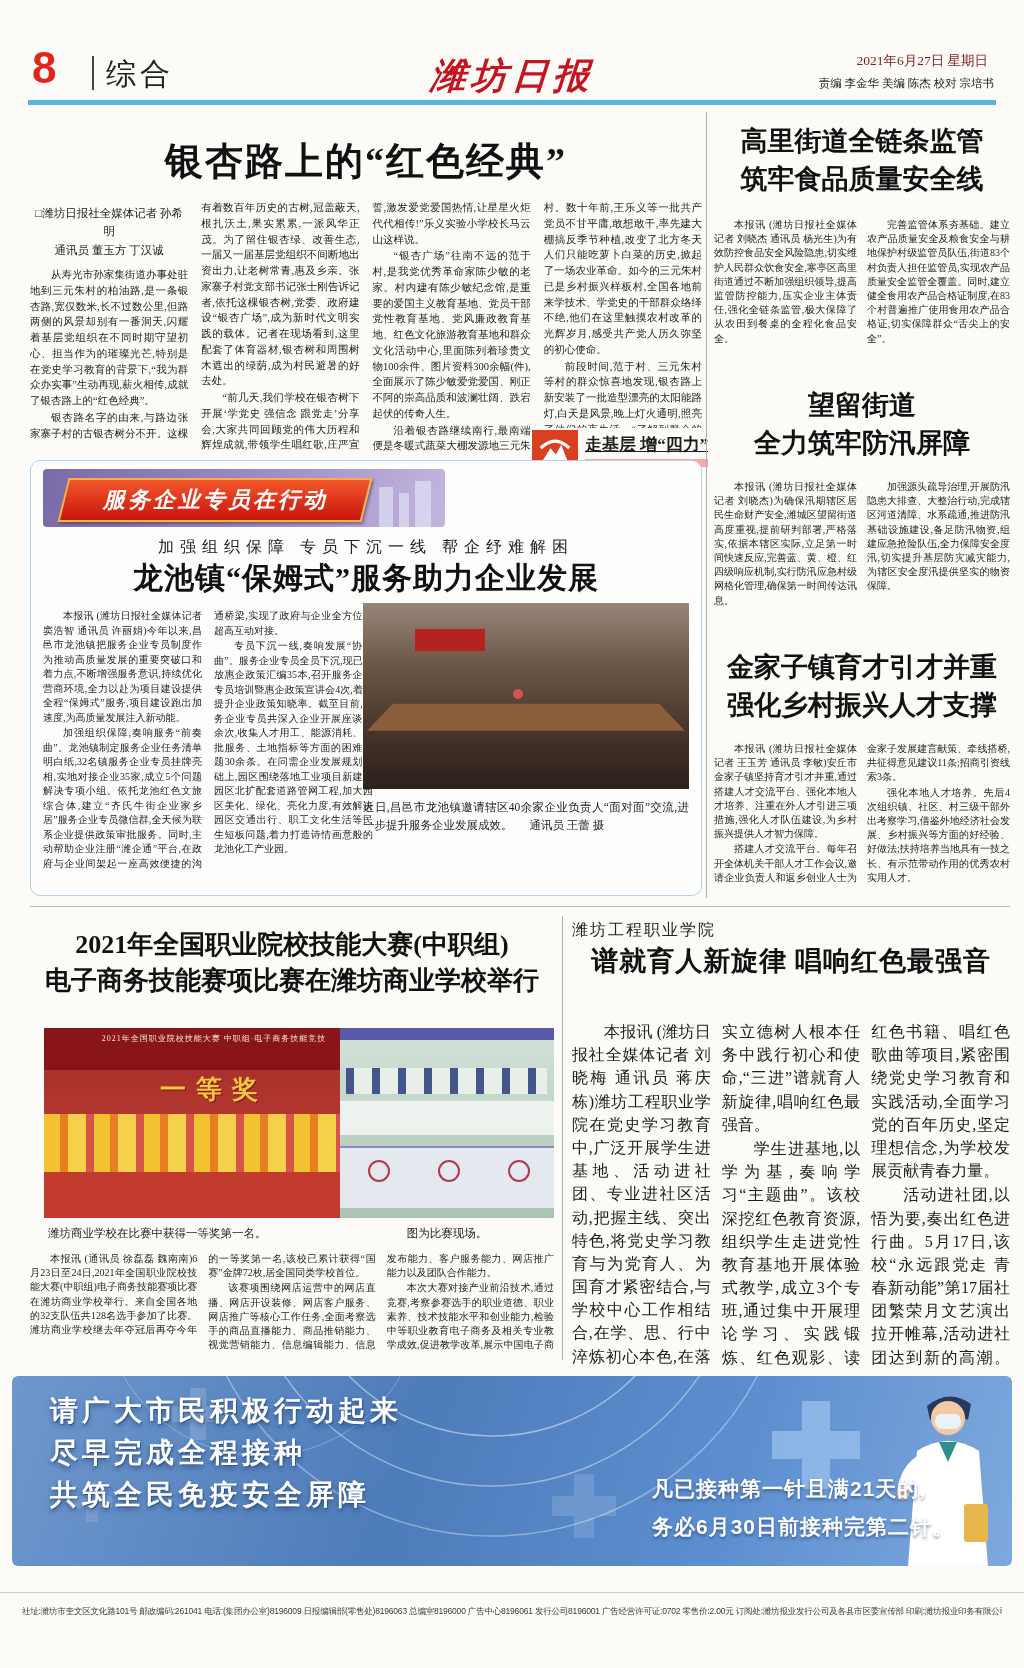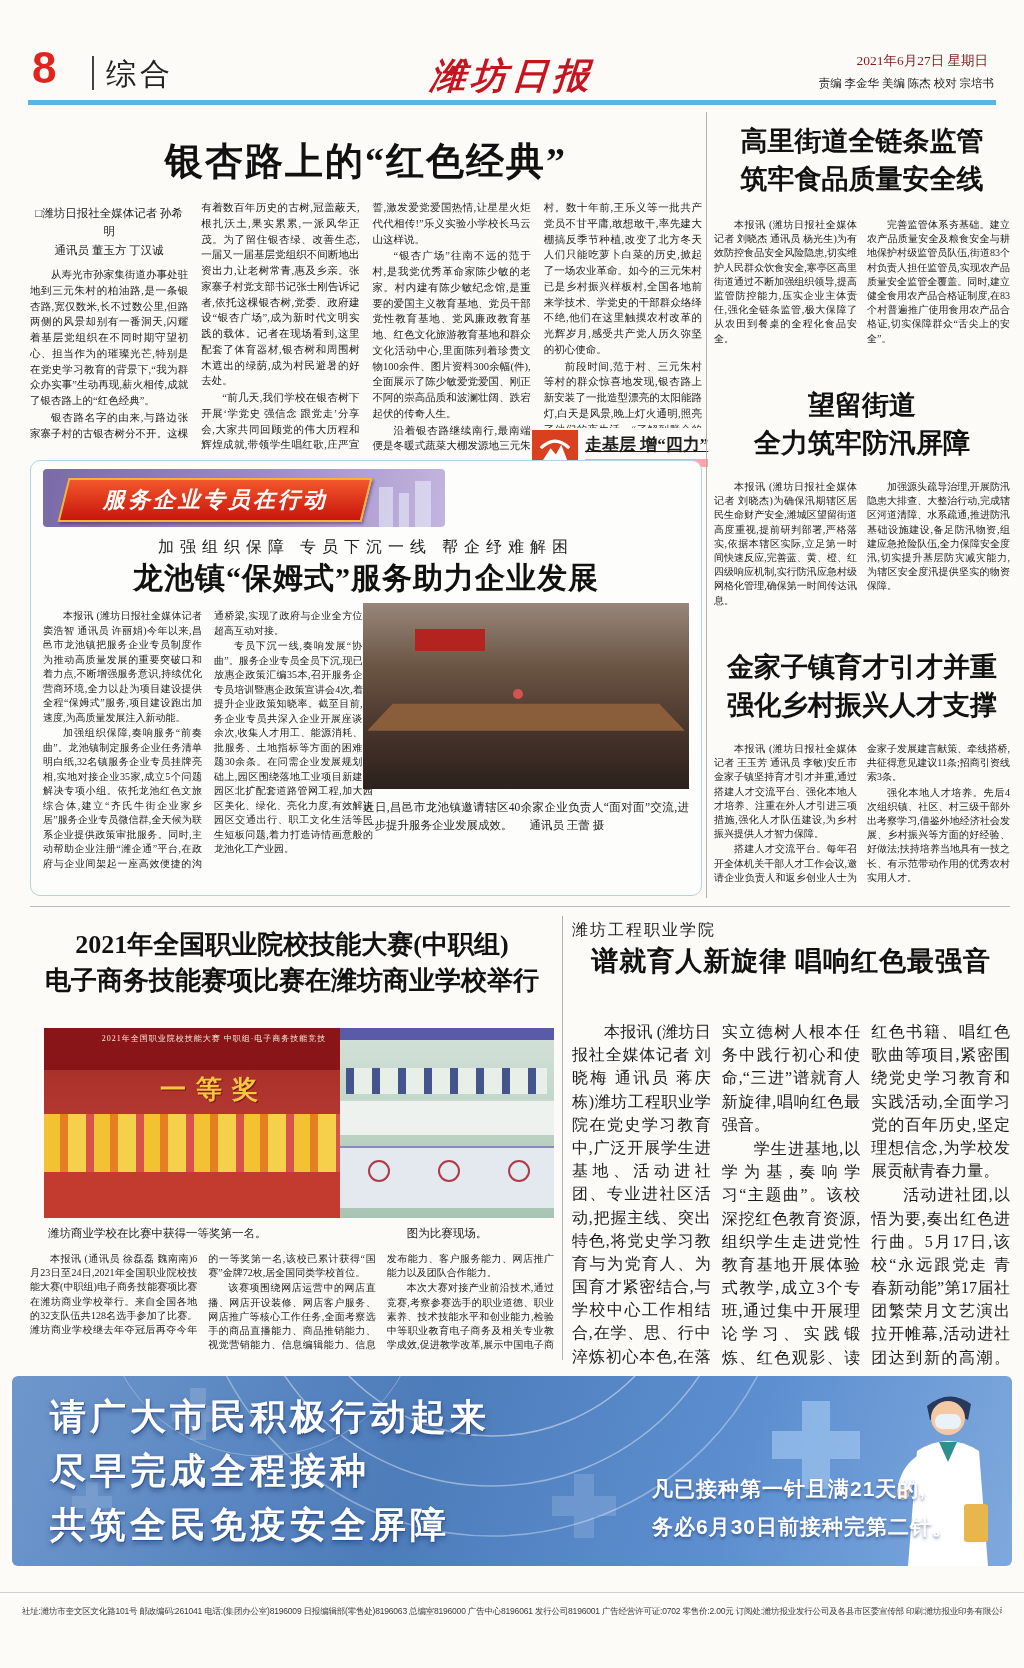--- a/index.html
+++ b/index.html
@@ -89,21 +89,21 @@
   .br-headline{position:absolute;left:572px;top:946px;width:438px;font-size:27px;letter-spacing:1px;}
   .br-body{position:absolute;left:572px;top:972px;width:438px;height:362px;
            column-count:3;column-gap:11px;font-size:16px;line-height:1.45;margin-top:48px;}
 
   
   .psa{position:absolute;left:12px;top:1376px;width:1000px;height:190px;border-radius:6px;overflow:hidden;
        background:linear-gradient(108deg,#6e97cc 0%,#4d7cba 40%,#5d8fd0 72%,#7fa9dd 100%);
        font-family:"Liberation Sans","DejaVu Sans",sans-serif;}
   .psa-deco{position:absolute;left:0;top:0;width:100%;height:100%;}
   .psa-slogan{position:absolute;left:38px;top:14px;}
-  .psa-slogan .para{margin:0;font-size:36px;font-weight:bold;color:#fff;letter-spacing:4px;line-height:1.5;
+  .psa-slogan .para{margin:0;font-size:28px;font-weight:bold;color:#fff;letter-spacing:4px;line-height:1.5;
                     text-shadow:0 3px 5px rgba(20,40,90,.5),1px 1px 0 #3a67a8;}
   .psa-note{position:absolute;left:640px;top:94px;font-size:21px;font-weight:bold;color:#fff;line-height:1.8;
             letter-spacing:1px;text-shadow:0 2px 3px rgba(20,40,90,.5);}
 
   
   .footer-line{position:absolute;left:0;top:1592px;width:1024px;height:1px;background:#cfcfcf;}
   .footer{position:absolute;left:22px;top:1606px;width:980px;font-size:8.5px;color:#3a3a3a;
           white-space:nowrap;overflow:hidden;letter-spacing:-0.2px;
           font-family:"Liberation Sans",sans-serif;}
 </style>

